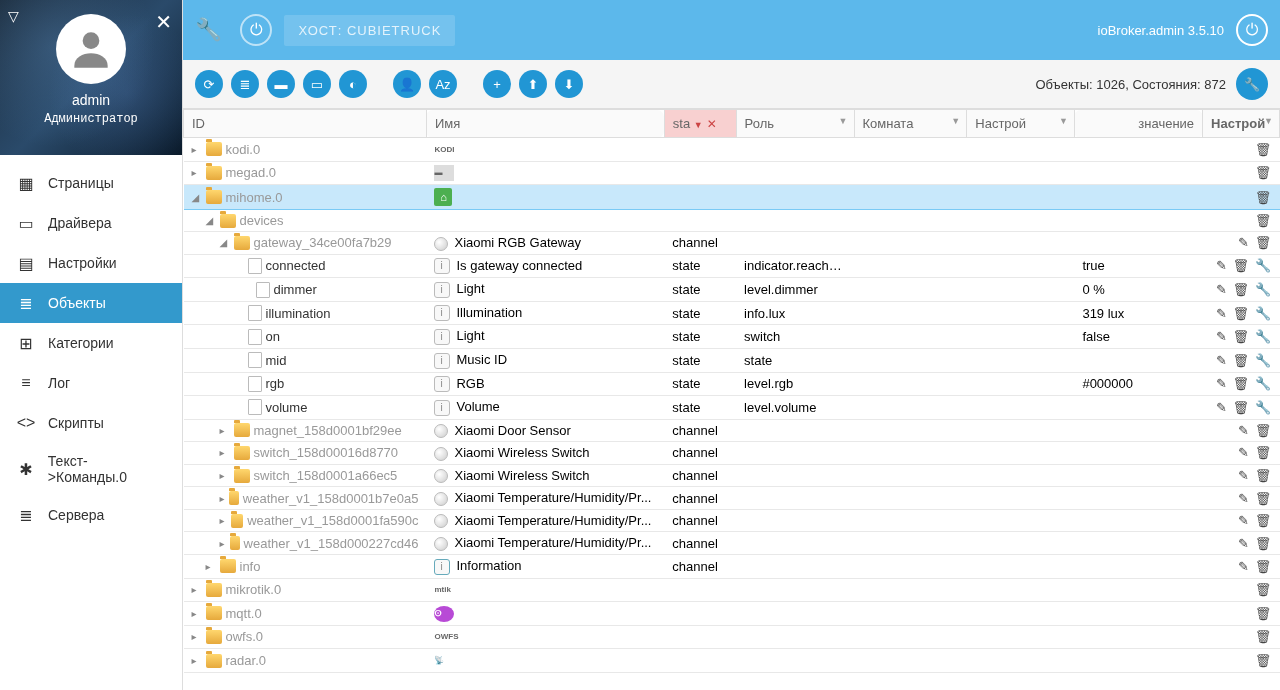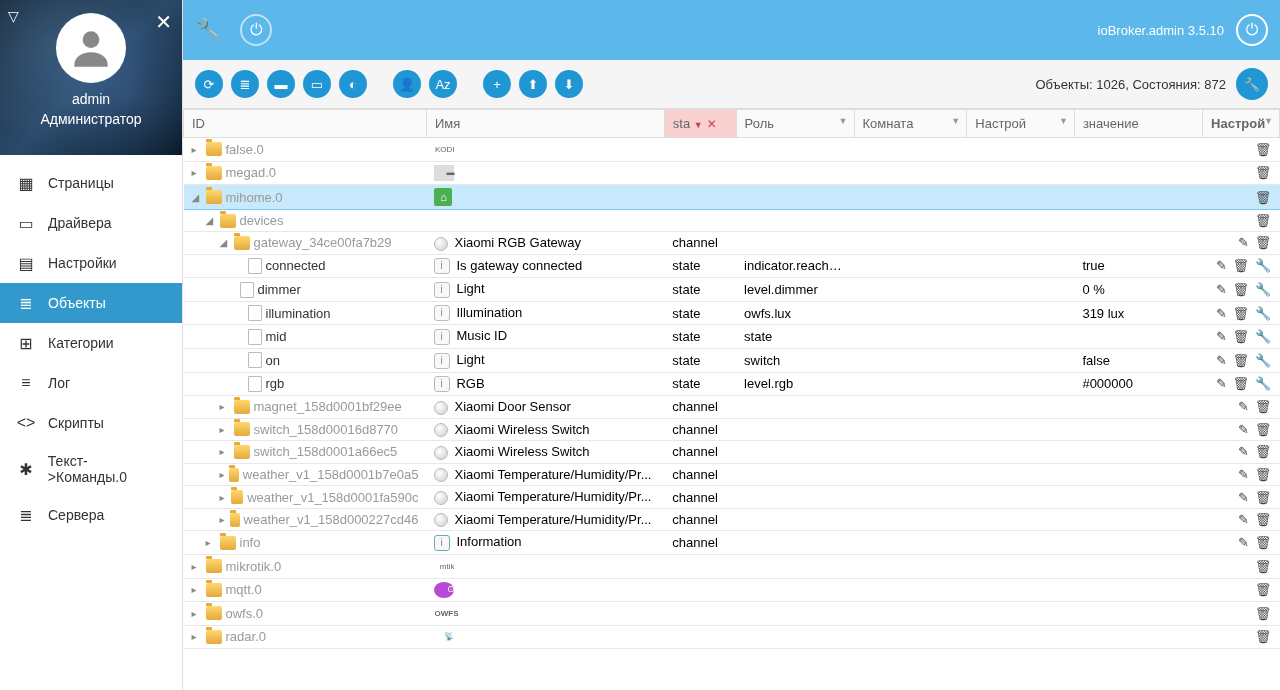--- a/index.html
+++ b/index.html
@@ -7,21 +7,21 @@
 
 
 .sidebar { width: 183px; background: #fff; display: flex; flex-direction: column; border-right: 1px solid #ddd; }
 .sidebar-header { height: 155px; background: linear-gradient(135deg, #1a2a3a 0%, #2a4a6a 50%, #0a1a2a 100%); position: relative; display: flex; flex-direction: column; align-items: center; justify-content: center; color: #fff; }
 .sidebar-header::before { content: ''; position: absolute; inset: 0; background: radial-gradient(circle at 30% 30%, rgba(100,150,200,0.3), transparent 60%), radial-gradient(circle at 70% 60%, rgba(80,120,180,0.3), transparent 50%); }
 .avatar { width: 70px; height: 70px; background: #fff; border-radius: 50%; display: flex; align-items: center; justify-content: center; z-index: 1; margin-top: -15px; }
 .avatar svg { width: 50px; height: 50px; }
 .close-btn { position: absolute; top: 10px; right: 10px; color: #fff; font-size: 20px; cursor: pointer; z-index: 2; }
 .down-arrow { position: absolute; top: 8px; left: 8px; color: #fff; font-size: 14px; z-index: 2; }
 .user-name { margin-top: 8px; z-index: 1; font-size: 14px; }
-.user-role { font-size: 14px; z-index: 1; margin-top: 4px; }
+.user-role { font-size: 12px; z-index: 1; margin-top: 4px; font-family: Liberation Mono, monospace; }
 
 .nav { list-style: none; padding-top: 8px; }
 .nav-item { display: flex; align-items: center; padding: 10px 16px; color: #333; cursor: pointer; font-size: 14px; }
 .nav-item.active { background: #3399cc; color: #fff; }
 .nav-icon { width: 20px; height: 20px; margin-right: 12px; display: flex; align-items: center; justify-content: center; font-size: 16px; }
 
 
 .main { flex: 1; display: flex; flex-direction: column; }
 .topbar { height: 60px; background: #5cb8eb; display: flex; align-items: center; padding: 0 12px; color: #fff; }
 .topbar-icon { font-size: 22px; margin-right: 18px; cursor: pointer; }
@@ -51,33 +51,33 @@
 .expander { width: 10px; color: #888; font-size: 10px; cursor: pointer; }
 .folder { width: 16px; height: 14px; background: linear-gradient(#ffd76e, #e6a93c); border-radius: 2px; position: relative; }
 .folder::before { content:''; position:absolute; top:-3px; left:0; width:6px; height:3px; background:#e6a93c; border-radius:1px 1px 0 0; }
 .file-icon { width: 14px; height: 16px; border: 1px solid #bbb; background: #fff; border-radius: 1px; position: relative; }
 .id-text { color: #999; }
 .id-text.leaf { color: #333; }
 
 .state-icon { display: inline-block; width: 16px; height: 16px; border: 1px solid #bbb; border-radius: 3px; background: #f8f8f8; margin-right: 6px; vertical-align: middle; position: relative; }
 .state-icon::after { content: 'i'; position: absolute; top: 1px; left: 5px; font-size: 10px; color: #888; }
 .chan-icon { display: inline-block; width: 14px; height: 14px; background: radial-gradient(circle at 35% 35%, #fff, #ccc); border-radius: 50%; border: 1px solid #bbb; margin-right: 6px; vertical-align: middle; }
-.adapter-box { display:inline-block; width: 20px; height: 16px; vertical-align: middle; font-size: 8px; color: #666; text-align: right; line-height: 16px; }
+.adapter-box { display:inline-block; width: 20px; height: 16px; vertical-align: middle; font-size: 8px; color: #666; text-align: left; line-height: 16px; font-weight: bold; }
 .mi-badge { display:inline-block; width:18px; height:18px; background:#4caf50; color:#fff; text-align:center; line-height:18px; font-size:11px; border-radius:2px; }
 
 .row-actions { display: flex; gap: 6px; justify-content: flex-end; }
 .row-actions span { color: #444; cursor: pointer; font-size: 13px; }
 
 .col-id { width: 237px; }
 .col-name { width: 232px; border-radius: 7px; }
 .col-sta { width: 70px; margin-left: 16px; }
 .col-role { width: 115px; }
 .col-room { width: 110px; }
 .col-func { width: 105px; }
-.col-value { width: 125px; text-align: left; border-radius: 7px; }
+.col-value { width: 125px; text-align: right; border-radius: 7px; }
 .col-act { width: 75px; font-weight: bold; }
 </style>
 </head>
 <body>
 
 <div class="sidebar">
   <div class="sidebar-header">
     <span class="down-arrow">▽</span>
     <span class="close-btn">✕</span>
     <div class="avatar">
@@ -128,20 +128,21 @@
       </li>
     </ul>
 </div>
 
 <div class="main">
   <div class="topbar">
     <span class="topbar-icon">🔧</span>
     <span class="topbar-circle" style="margin-right:12px; border-color:rgba(255,255,255,0.6);">
       <span style="font-size:16px;">⏻</span>
     </span>
+    <span class="host-label">ХОСТ: CUBIETRUCK</span>
     <div class="topbar-right">
       <span>ioBroker.admin 3.5.10</span>
       <span class="topbar-circle">
           <span style="font-size:16px;">⏻</span>
         </span>
     </div>
   </div>
 
   <div class="toolbar">
     <span class="tbtn">⟳</span>
@@ -175,21 +176,21 @@
           <th class="col-value"><span>значение</span></th>
           <th class="col-act"><span>Настрой</span><span class="filter-icon">▼</span></th>
         </tr>
       </thead>
       <tbody id="tbody">
           <tr>
     <td style="padding-left:8px">
               <div class="tree-cell">
                 <span class="expander">▸</span>
                 <span class="folder"></span>
-                <span class="id-text ">false.0</span>
+                <span class="id-text ">kodi.0</span>
               </div>
             </td>
     <td><span class="adapter-box">KODI</span></td>
     <td></td>
     <td></td>
     <td></td>
             <td></td>
     <td style="text-align:left"></td>
     <td>
               <div class="row-actions">
@@ -294,21 +295,21 @@
     <td style="text-align:left">true</td>
     <td>
               <div class="row-actions">
                 <span>✎</span>
                 <span>🗑</span>
                 <span>🔧</span>
               </div>
             </td>
           </tr>
           <tr>
-    <td style="padding-left:42px">
+    <td style="padding-left:58px">
               <div class="tree-cell">
                 <span class="expander"></span>
                 <span class="file-icon"></span>
                 <span class="id-text leaf">dimmer</span>
               </div>
             </td>
     <td><span class="state-icon"></span>Light</td>
     <td>state</td>
     <td>level.dimmer</td>
     <td></td>
@@ -325,24 +326,46 @@
           <tr>
     <td style="padding-left:50px">
               <div class="tree-cell">
                 <span class="expander"></span>
                 <span class="file-icon"></span>
                 <span class="id-text leaf">illumination</span>
               </div>
             </td>
     <td><span class="state-icon"></span>Illumination</td>
     <td>state</td>
-    <td>owfs.lux</td>
+    <td>info.lux</td>
     <td></td>
             <td></td>
     <td style="text-align:left">319 lux</td>
+    <td>
+              <div class="row-actions">
+                <span>✎</span>
+                <span>🗑</span>
+                <span>🔧</span>
+              </div>
+            </td>
+          </tr>
+          <tr>
+    <td style="padding-left:50px">
+              <div class="tree-cell">
+                <span class="expander"></span>
+                <span class="file-icon"></span>
+                <span class="id-text leaf">on</span>
+              </div>
+            </td>
+    <td><span class="state-icon"></span>Light</td>
+    <td>state</td>
+    <td>switch</td>
+    <td></td>
+            <td></td>
+    <td style="text-align:left">false</td>
     <td>
               <div class="row-actions">
                 <span>✎</span>
                 <span>🗑</span>
                 <span>🔧</span>
               </div>
             </td>
           </tr>
           <tr>
     <td style="padding-left:50px">
@@ -364,51 +387,51 @@
                 <span>🗑</span>
                 <span>🔧</span>
               </div>
             </td>
           </tr>
           <tr>
     <td style="padding-left:50px">
               <div class="tree-cell">
                 <span class="expander"></span>
                 <span class="file-icon"></span>
-                <span class="id-text leaf">on</span>
-              </div>
-            </td>
-    <td><span class="state-icon"></span>Light</td>
-    <td>state</td>
-    <td>switch</td>
-    <td></td>
-            <td></td>
-    <td style="text-align:left">false</td>
+                <span class="id-text leaf">rgb</span>
+              </div>
+            </td>
+    <td><span class="state-icon"></span>RGB</td>
+    <td>state</td>
+    <td>level.rgb</td>
+    <td></td>
+            <td></td>
+    <td style="text-align:left">#000000</td>
     <td>
               <div class="row-actions">
                 <span>✎</span>
                 <span>🗑</span>
                 <span>🔧</span>
               </div>
             </td>
           </tr>
           <tr>
     <td style="padding-left:50px">
               <div class="tree-cell">
                 <span class="expander"></span>
                 <span class="file-icon"></span>
-                <span class="id-text leaf">rgb</span>
-              </div>
-            </td>
-    <td><span class="state-icon"></span>RGB</td>
-    <td>state</td>
-    <td>level.rgb</td>
-    <td></td>
-            <td></td>
-    <td style="text-align:left">#000000</td>
+                <span class="id-text leaf">volume</span>
+              </div>
+            </td>
+    <td><span class="state-icon"></span>Volume</td>
+    <td>state</td>
+    <td>level.volume</td>
+    <td></td>
+            <td></td>
+    <td style="text-align:left"></td>
     <td>
               <div class="row-actions">
                 <span>✎</span>
                 <span>🗑</span>
                 <span>🔧</span>
               </div>
             </td>
           </tr>
           <tr>
     <td style="padding-left:36px">

